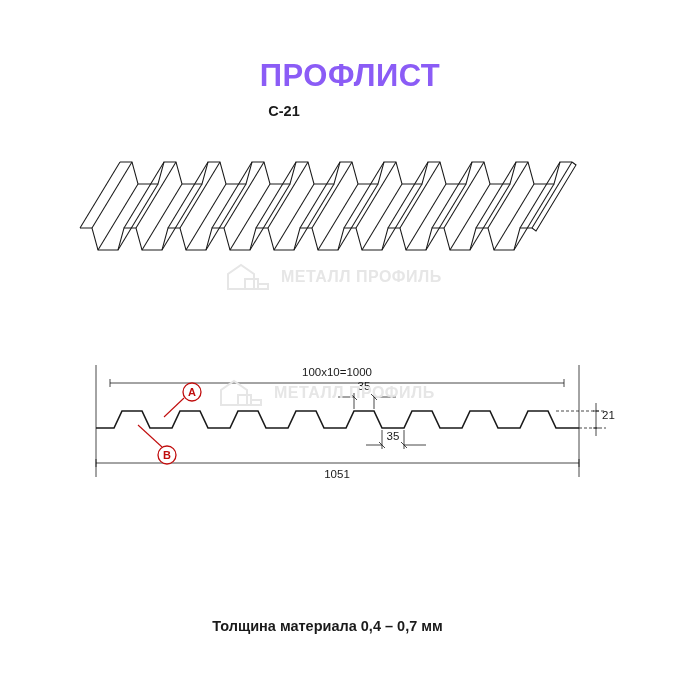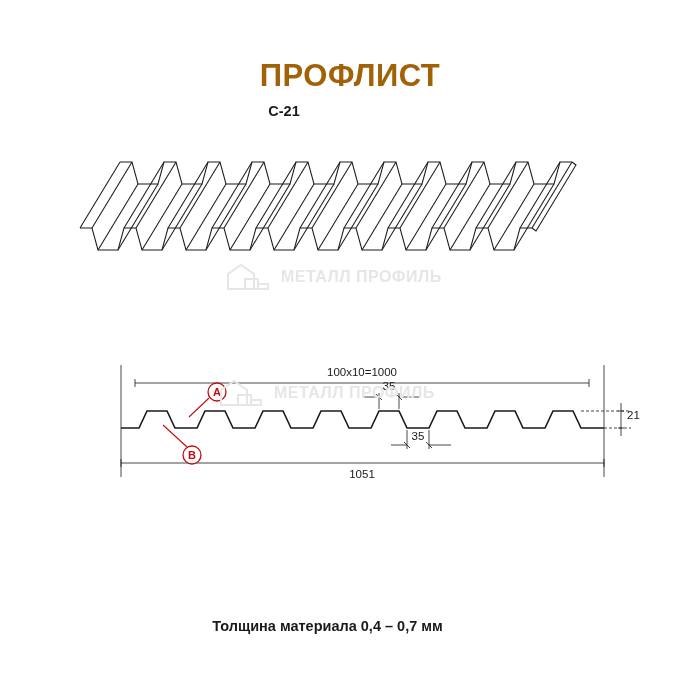--- a/index.html
+++ b/index.html
@@ -22,21 +22,21 @@
   
   .title {
     position: absolute;
     top: 58px;
     left: 0;
     width: 700px;
     text-align: center;
     font-size: 31px;
     font-weight: bold;
     letter-spacing: 0.5px;
-    color: #a16207;
+    color: #8b5cf6;
   }
   .subtitle {
     position: absolute;
     top: 103px;
     left: 0;
     width: 568px;
     text-align: center;
     font-size: 14.5px;
     font-weight: bold;
     color: #1a1a1a;
@@ -65,21 +65,21 @@
   }
   
   .persp {
     position: absolute;
     top: 150px;
     left: 80px;
   }
   .section {
     position: absolute;
     top: 345px;
-    left: 91px;
+    left: 66px;
   }
   
   .footer {
     position: absolute;
     top: 618px;
     left: 0;
     width: 655px;
     text-align: center;
     font-size: 14.5px;
     font-weight: bold;

